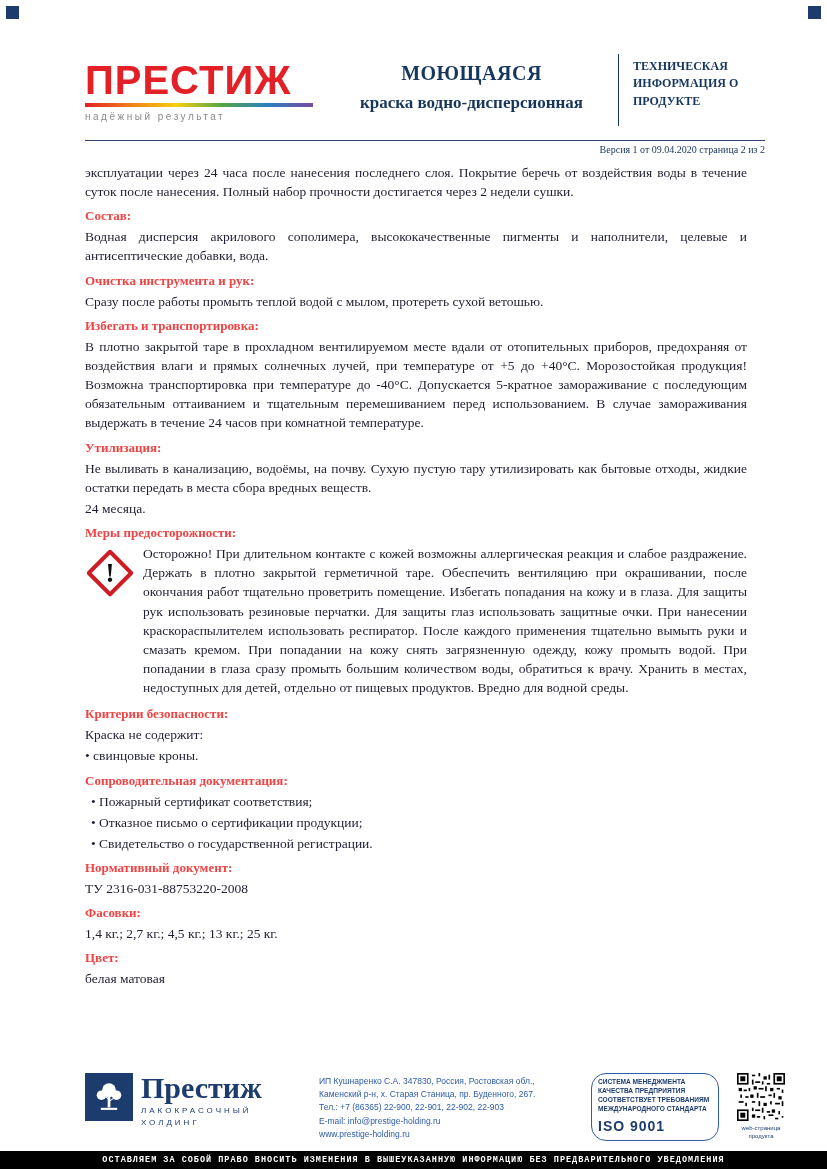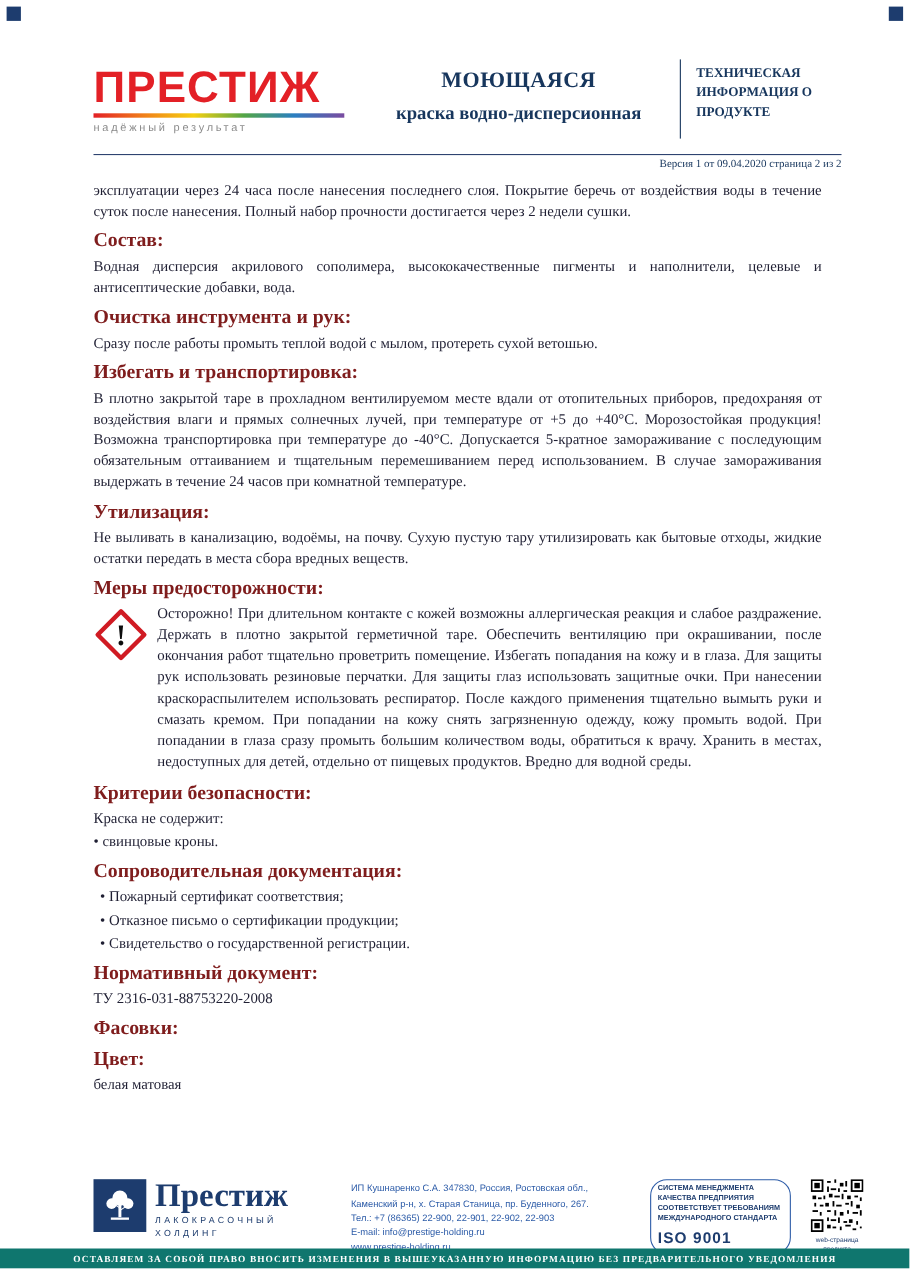--- a/index.html
+++ b/index.html
@@ -50,21 +50,21 @@
     font-size: 10px; color: #17365d;
   }
 
   
   .content { position: absolute; left: 85px; right: 80px; top: 163px; }
   .para {
     margin: 0 0 2px 0; text-align: justify;
     font-size: 13.5px; line-height: 1.42; color: #1f1f33;
   }
   h3.sec {
-    font-size: 18px; font-weight: bold; color: #7f1d1d;
+    font-size: 13px; font-weight: bold; color: #ef4444;
     margin: 7px 0 3px 0;
   }
   .bullet-inline::before { content: "\2022\00a0 "; }
   .doc-bullet { padding-left: 6px; }
   .doc-bullet::before { content: "\2022\00a0"; }
 
   .warning { display: flex; margin-top: 2px; }
   .ghs-icon { flex: 0 0 58px; width: 58px; padding-top: 6px; }
   .ghs-diamond {
     width: 34px; height: 34px; margin: 6px 0 0 8px;
@@ -100,23 +100,23 @@
   .f-iso {
     flex: 0 0 128px; border: 1.4px solid #2d5ca8; border-radius: 15px;
     padding: 4px 6px; text-align: left;
     font-family: "Liberation Sans", sans-serif;
     font-size: 6.6px; line-height: 1.35; color: #1d3c6e; font-weight: bold;
   }
   .iso-badge { font-size: 14px; letter-spacing: 1px; margin-top: 3px; color: #1d3c6e; }
   .f-qr { flex: 0 0 56px; margin-left: 14px; text-align: center; }
   .qr-caption { font-family: "Liberation Sans", sans-serif; font-size: 6px; color: #1d3c6e; line-height: 1.3; }
   .disclaimer-bar {
-    position: absolute; left: 0; right: 0; bottom: 16px; height: 18px;
-    background: #0f766e; color: #ffffff;
-    font-family: Liberation Serif, serif;
+    position: absolute; left: 0; right: 0; bottom: 0; height: 18px;
+    background: #000000; color: #ffffff;
+    font-family: Liberation Mono, monospace;
     font-size: 8.5px; font-weight: bold; letter-spacing: 1px;
     display: flex; align-items: center; justify-content: center;
   }
 </style>
 </head>
 <body>
 
 <div class="page">
 
   <div class="corner corner-tl"></div>
@@ -148,20 +148,21 @@
 
     <h3 class="sec">Очистка инструмента и рук:</h3>
     <p class="para">Сразу после работы промыть теплой водой с мылом, протереть сухой ветошью.</p>
 
     <h3 class="sec">Избегать и транспортировка:</h3>
     <p class="para">В плотно закрытой таре в прохладном вентилируемом месте вдали от отопительных приборов, предохраняя от воздействия влаги и прямых солнечных лучей, при температуре от +5 до +40°С. Морозостойкая продукция! Возможна транспортировка при температуре до -40°С. Допускается 5-кратное замораживание с последующим обязательным оттаиванием и тщательным перемешиванием перед использованием. В случае замораживания выдержать в течение 24 часов при комнатной температуре.</p>
 
     <h3 class="sec">Утилизация:</h3>
     <p class="para">Не выливать в канализацию, водоёмы, на почву. Сухую пустую тару утилизировать как бытовые отходы, жидкие остатки передать в места сбора вредных веществ.</p>
 
+    <p class="para">24 месяца.</p>
 
     <h3 class="sec">Меры предосторожности:</h3>
     <div class="warning">
       <div class="ghs-icon">
         <div class="ghs-diamond">
             <span class="ghs-mark">!</span>
           </div>
       </div>
       <p class="para warn-text">Осторожно! При длительном контакте с кожей возможны аллергическая реакция и слабое раздражение. Держать в плотно закрытой герметичной таре. Обеспечить вентиляцию при окрашивании, после окончания работ тщательно проветрить помещение. Избегать попадания на кожу и в глаза. Для защиты рук использовать резиновые перчатки. Для защиты глаз использовать защитные очки. При нанесении краскораспылителем использовать респиратор. После каждого применения тщательно вымыть руки и смазать кремом. При попадании на кожу снять загрязненную одежду, кожу промыть водой. При попадании в глаза сразу промыть большим количеством воды, обратиться к врачу. Хранить в местах, недоступных для детей, отдельно от пищевых продуктов. Вредно для водной среды.</p>
     </div>
@@ -172,20 +173,21 @@
 
     <h3 class="sec">Сопроводительная документация:</h3>
     <p class="para doc-bullet">Пожарный сертификат соответствия;</p>
     <p class="para doc-bullet">Отказное письмо о сертификации продукции;</p>
     <p class="para doc-bullet">Свидетельство о государственной регистрации.</p>
 
     <h3 class="sec">Нормативный документ:</h3>
     <p class="para">ТУ 2316-031-88753220-2008</p>
 
     <h3 class="sec">Фасовки:</h3>
+    <p class="para">1,4 кг.; 2,7 кг.; 4,5 кг.; 13 кг.; 25 кг.</p>
 
     <h3 class="sec">Цвет:</h3>
     <p class="para">белая матовая</p>
 
   </main>
 
   <footer class="footer">
 
     <div class="f-logo">
       <div class="tree-square">

